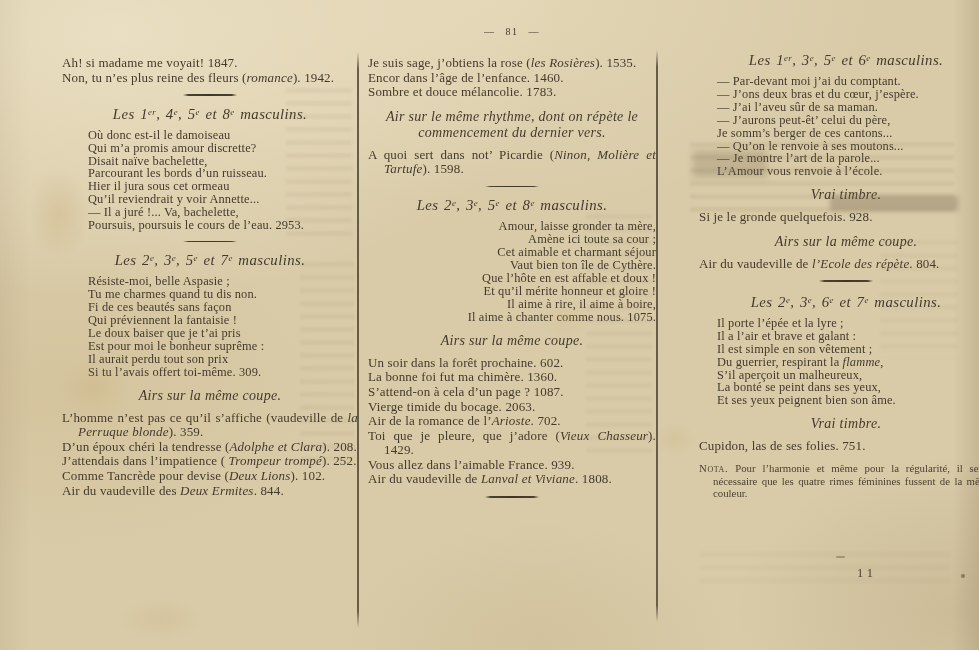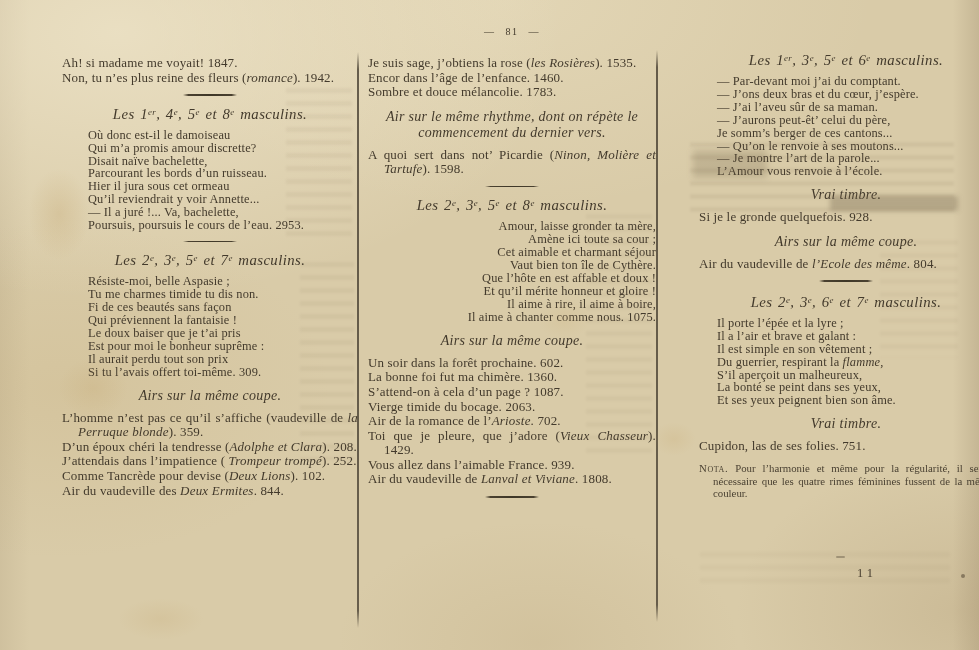--- a/index.html
+++ b/index.html
@@ -85,21 +85,21 @@
         <div class="pline">Parcourant les bords d’un ruisseau.</div>
         <div class="pline">Hier il jura sous cet ormeau</div>
         <div class="pline">Qu’il reviendrait y voir Annette...</div>
         <div class="pline">— Il a juré !... Va, bachelette,</div>
         <div class="pline">Poursuis, poursuis le cours de l’eau. 2953.</div>
       </div>
       <div class="divider"></div>
       <div class="heading">Les 2<sup>e</sup>, 3<sup>e</sup>, 5<sup>e</sup> et 7<sup>e</sup> masculins.</div>
       <div class="poem">
         <div class="pline">Résiste-moi, belle Aspasie ;</div>
-        <div class="pline">Tu me charmes timide tu dis non.</div>
+        <div class="pline">Tu me charmes quand tu dis non.</div>
         <div class="pline">Fi de ces beautés sans façon</div>
         <div class="pline">Qui préviennent la fantaisie !</div>
         <div class="pline">Le doux baiser que je t’ai pris</div>
         <div class="pline">Est pour moi le bonheur suprême :</div>
         <div class="pline">Il aurait perdu tout son prix</div>
         <div class="pline">Si tu l’avais offert toi-même. 309.</div>
       </div>
       <div class="subheading">Airs sur la même coupe.</div>
       <div class="entry">L’homme n’est pas ce qu’il s’affiche (vaudeville de <i>la Perruque blonde</i>). 359.</div>
       <div class="entry">D’un époux chéri la tendresse (<i>Adolphe et Clara</i>). 208.</div>
@@ -144,21 +144,21 @@
         <div class="pline">— J’ai l’aveu sûr de sa maman.</div>
         <div class="pline">— J’aurons peut-êt’ celui du père,</div>
         <div class="pline">Je somm’s berger de ces cantons...</div>
         <div class="pline">— Qu’on le renvoie à ses moutons...</div>
         <div class="pline">— Je montre l’art de la parole...</div>
         <div class="pline">L’Amour vous renvoie à l’école.</div>
       </div>
       <div class="subheading">Vrai timbre.</div>
       <div class="entry">Si je le gronde quelquefois. 928.</div>
       <div class="subheading">Airs sur la même coupe.</div>
-      <div class="entry">Air du vaudeville de <i>l’Ecole des même</i>. 804.</div>
+      <div class="entry">Air du vaudeville de <i>l’Ecole des répète</i>. 804.</div>
       <div class="divider"></div>
       <div class="heading">Les 2<sup>e</sup>, 3<sup>e</sup>, 6<sup>e</sup> et 7<sup>e</sup> masculins.</div>
       <div class="poem">
         <div class="pline">Il porte l’épée et la lyre ;</div>
         <div class="pline">Il a l’air et brave et galant :</div>
         <div class="pline">Il est simple en son vêtement ;</div>
         <div class="pline">Du guerrier, respirant la <i>flamme</i>,</div>
         <div class="pline">S’il aperçoit un malheureux,</div>
         <div class="pline">La bonté se peint dans ses yeux,</div>
         <div class="pline">Et ses yeux peignent bien son âme.</div>

